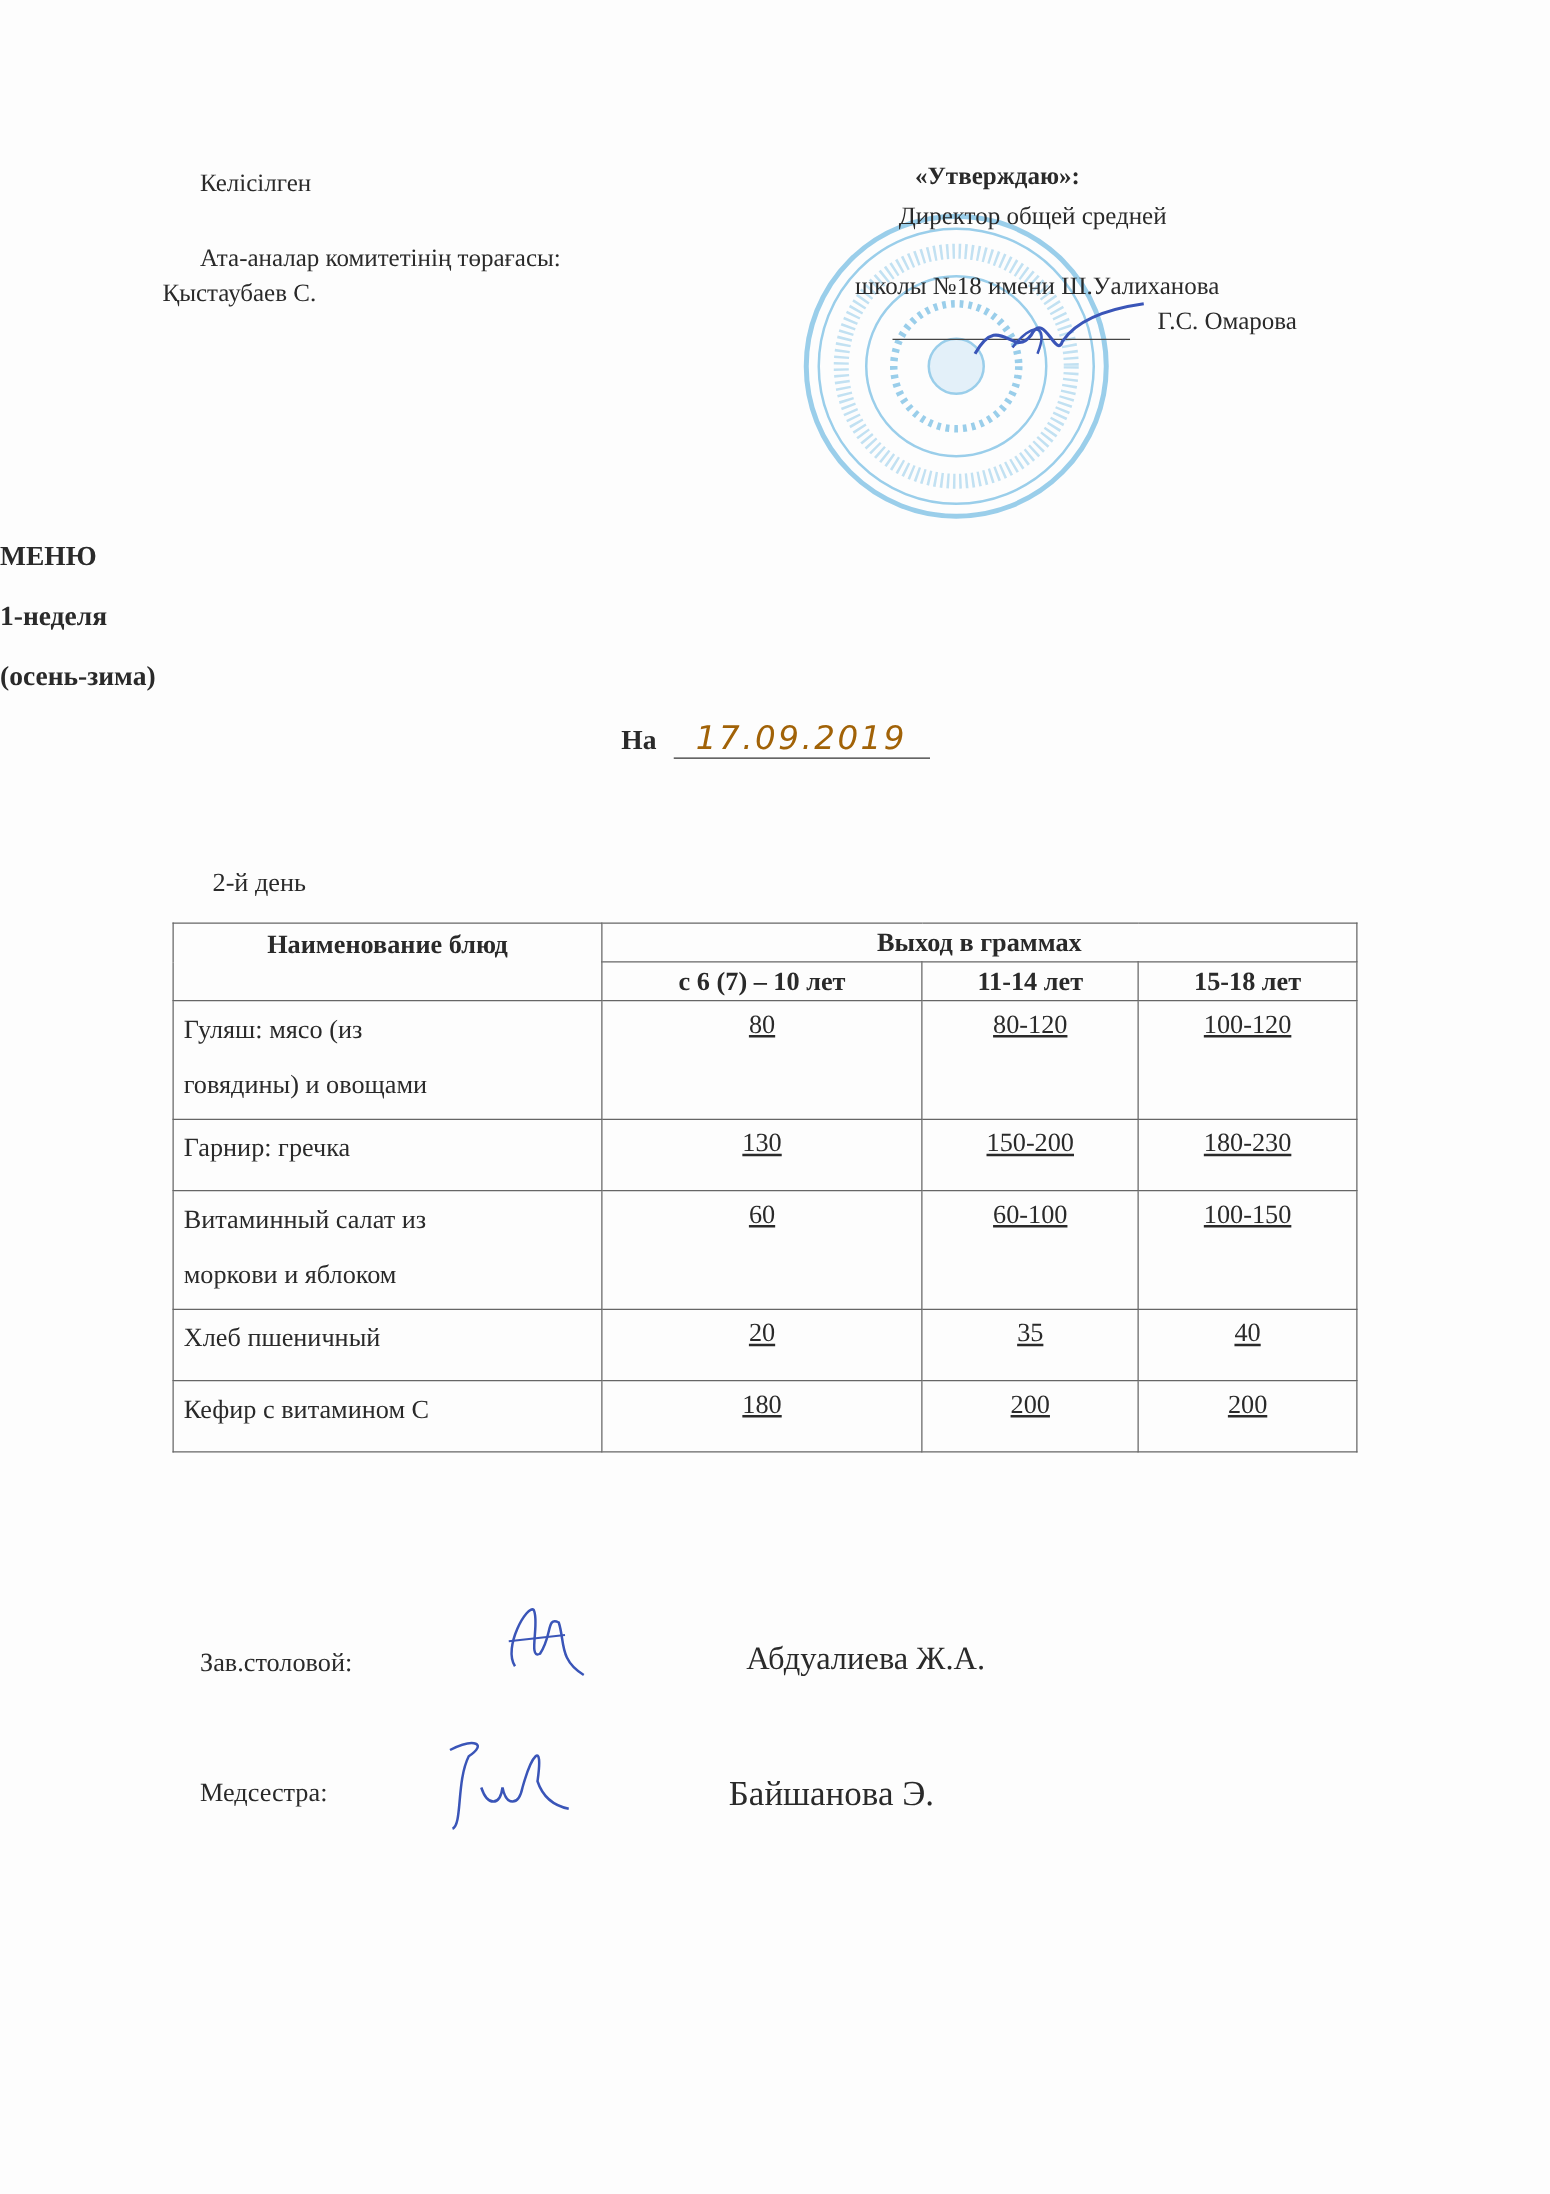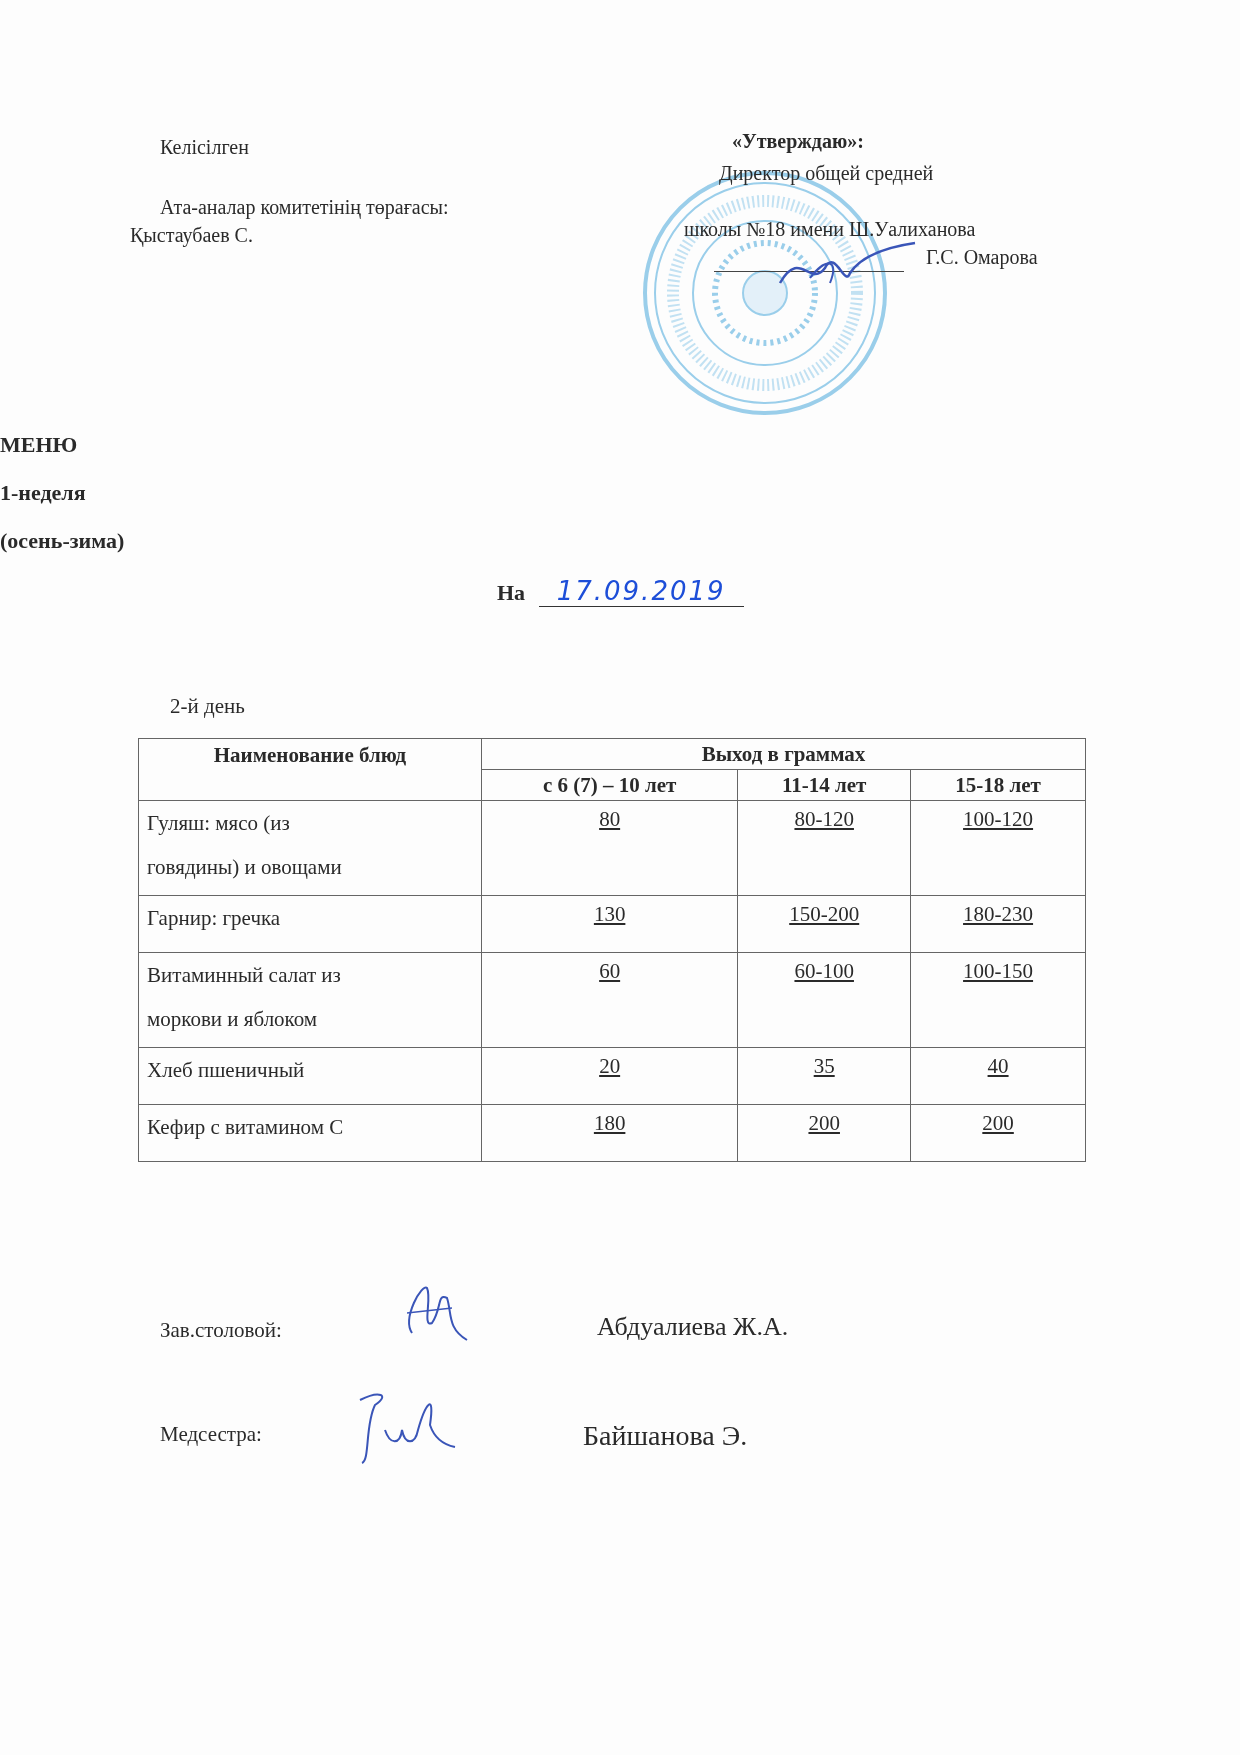--- a/index.html
+++ b/index.html
@@ -25,21 +25,21 @@
   #stamp { position:absolute; left:640px; top:168px; width:250px; height:250px; opacity:.55; }
   #director-sign { position:absolute; left:770px; top:238px; width:150px; height:60px; }
 
   
   .center { position:absolute; left:0; width:1080px; font-weight:bold; font-size:22px; }
   #menu-title { top:432px; }
   #week { top:480px; }
   #season { top:528px; }
   #date-line { position:absolute; left:497px; top:576px; font-size:22px; font-weight:bold; }
   #date-field { display:inline-block; width:205px; border-bottom:1.5px solid #333; margin-left:8px; text-align:center;
-    font-family:"DejaVu Sans", sans-serif; font-style:italic; font-weight:normal; color:#1d4ed8; font-size:26px; letter-spacing:2px; }
+    font-family:"DejaVu Sans", sans-serif; font-style:italic; font-weight:normal; color:#a16207; font-size:26px; letter-spacing:2px; }
 
   #day { left:148px; top:694px; font-size:21px;margin-left:22px; }
 
   
   table { position:absolute; left:138px; top:738px; width:948px; border-collapse:collapse; font-size:21px; }
   td, th { border:1.5px solid #666; padding:0 8px; }
   th { font-weight:bold; font-size:21px; height:30px; }
   th.name { width:326px; vertical-align:top; padding-top:4px; }
   th.age { font-weight:bold; }
   td.dish { vertical-align:top; line-height:44px; padding-top:0; }

